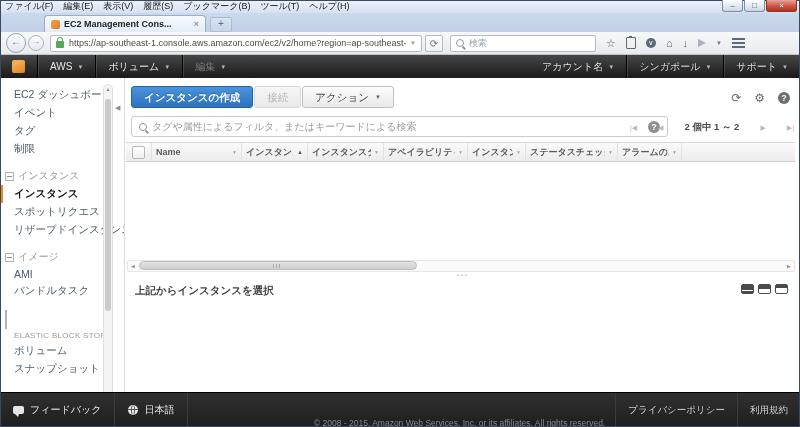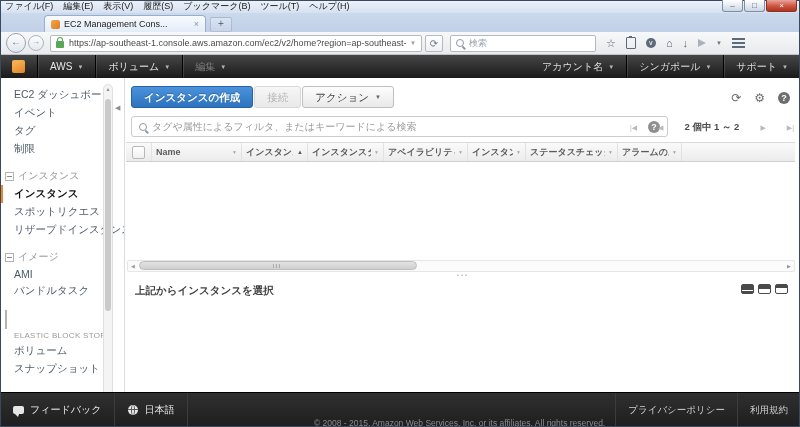--- a/index.html
+++ b/index.html
@@ -16,21 +16,21 @@
   .wc{width:21px;height:12px;border:1px solid #7e8fa5;border-top:none;margin-left:1px;
     background:linear-gradient(#ffffff,#ccd6e3);color:#42536b;font-size:8px;line-height:11px;
     text-align:center;border-radius:0 0 3px 3px;box-sizing:border-box;}
   .wc.close{width:31px;background:linear-gradient(#e7a59b,#cf5340 55%,#ad3322);color:#fff;border-color:#8e3125;}
 
   
   #tabbar{position:absolute;top:13px;left:0;width:100%;height:19px;
     background:linear-gradient(#cbd9ec,#c1d0e7);}
   .tab{position:absolute;left:44px;top:2px;width:162px;height:17px;
     background:linear-gradient(#f8fbfe,#e2ecf8);border:1px solid #98aecb;border-bottom:none;
-    border-radius:4px 4px 0 0;display:flex;align-items:center;padding:0 6px;box-sizing:border-box;}
+    border-radius:4px 4px 0 0;display:flex;align-items:center;padding:0 6px;box-sizing:border-box;font-weight:bold;}
   .favicon{width:9px;height:9px;flex:none;border-radius:2px;margin-right:4px;
     background:linear-gradient(135deg,#f3a847,#dd7c23);}
   .tab-title{font-size:9px;color:#222;flex:1;white-space:nowrap;overflow:hidden;}
   .tab-close{font-size:9px;color:#8a97a8;margin-left:4px;}
   .newtab{position:absolute;left:210px;top:4px;width:20px;height:13px;border-radius:2px;
     background:linear-gradient(#d9e4f3,#c7d5ea);border:1px solid rgba(120,140,170,.4);
     color:#5c6c80;font-size:10px;line-height:12px;text-align:center;}
 
   
   #navbar{position:absolute;top:32px;left:0;width:100%;height:23px;box-sizing:border-box;

